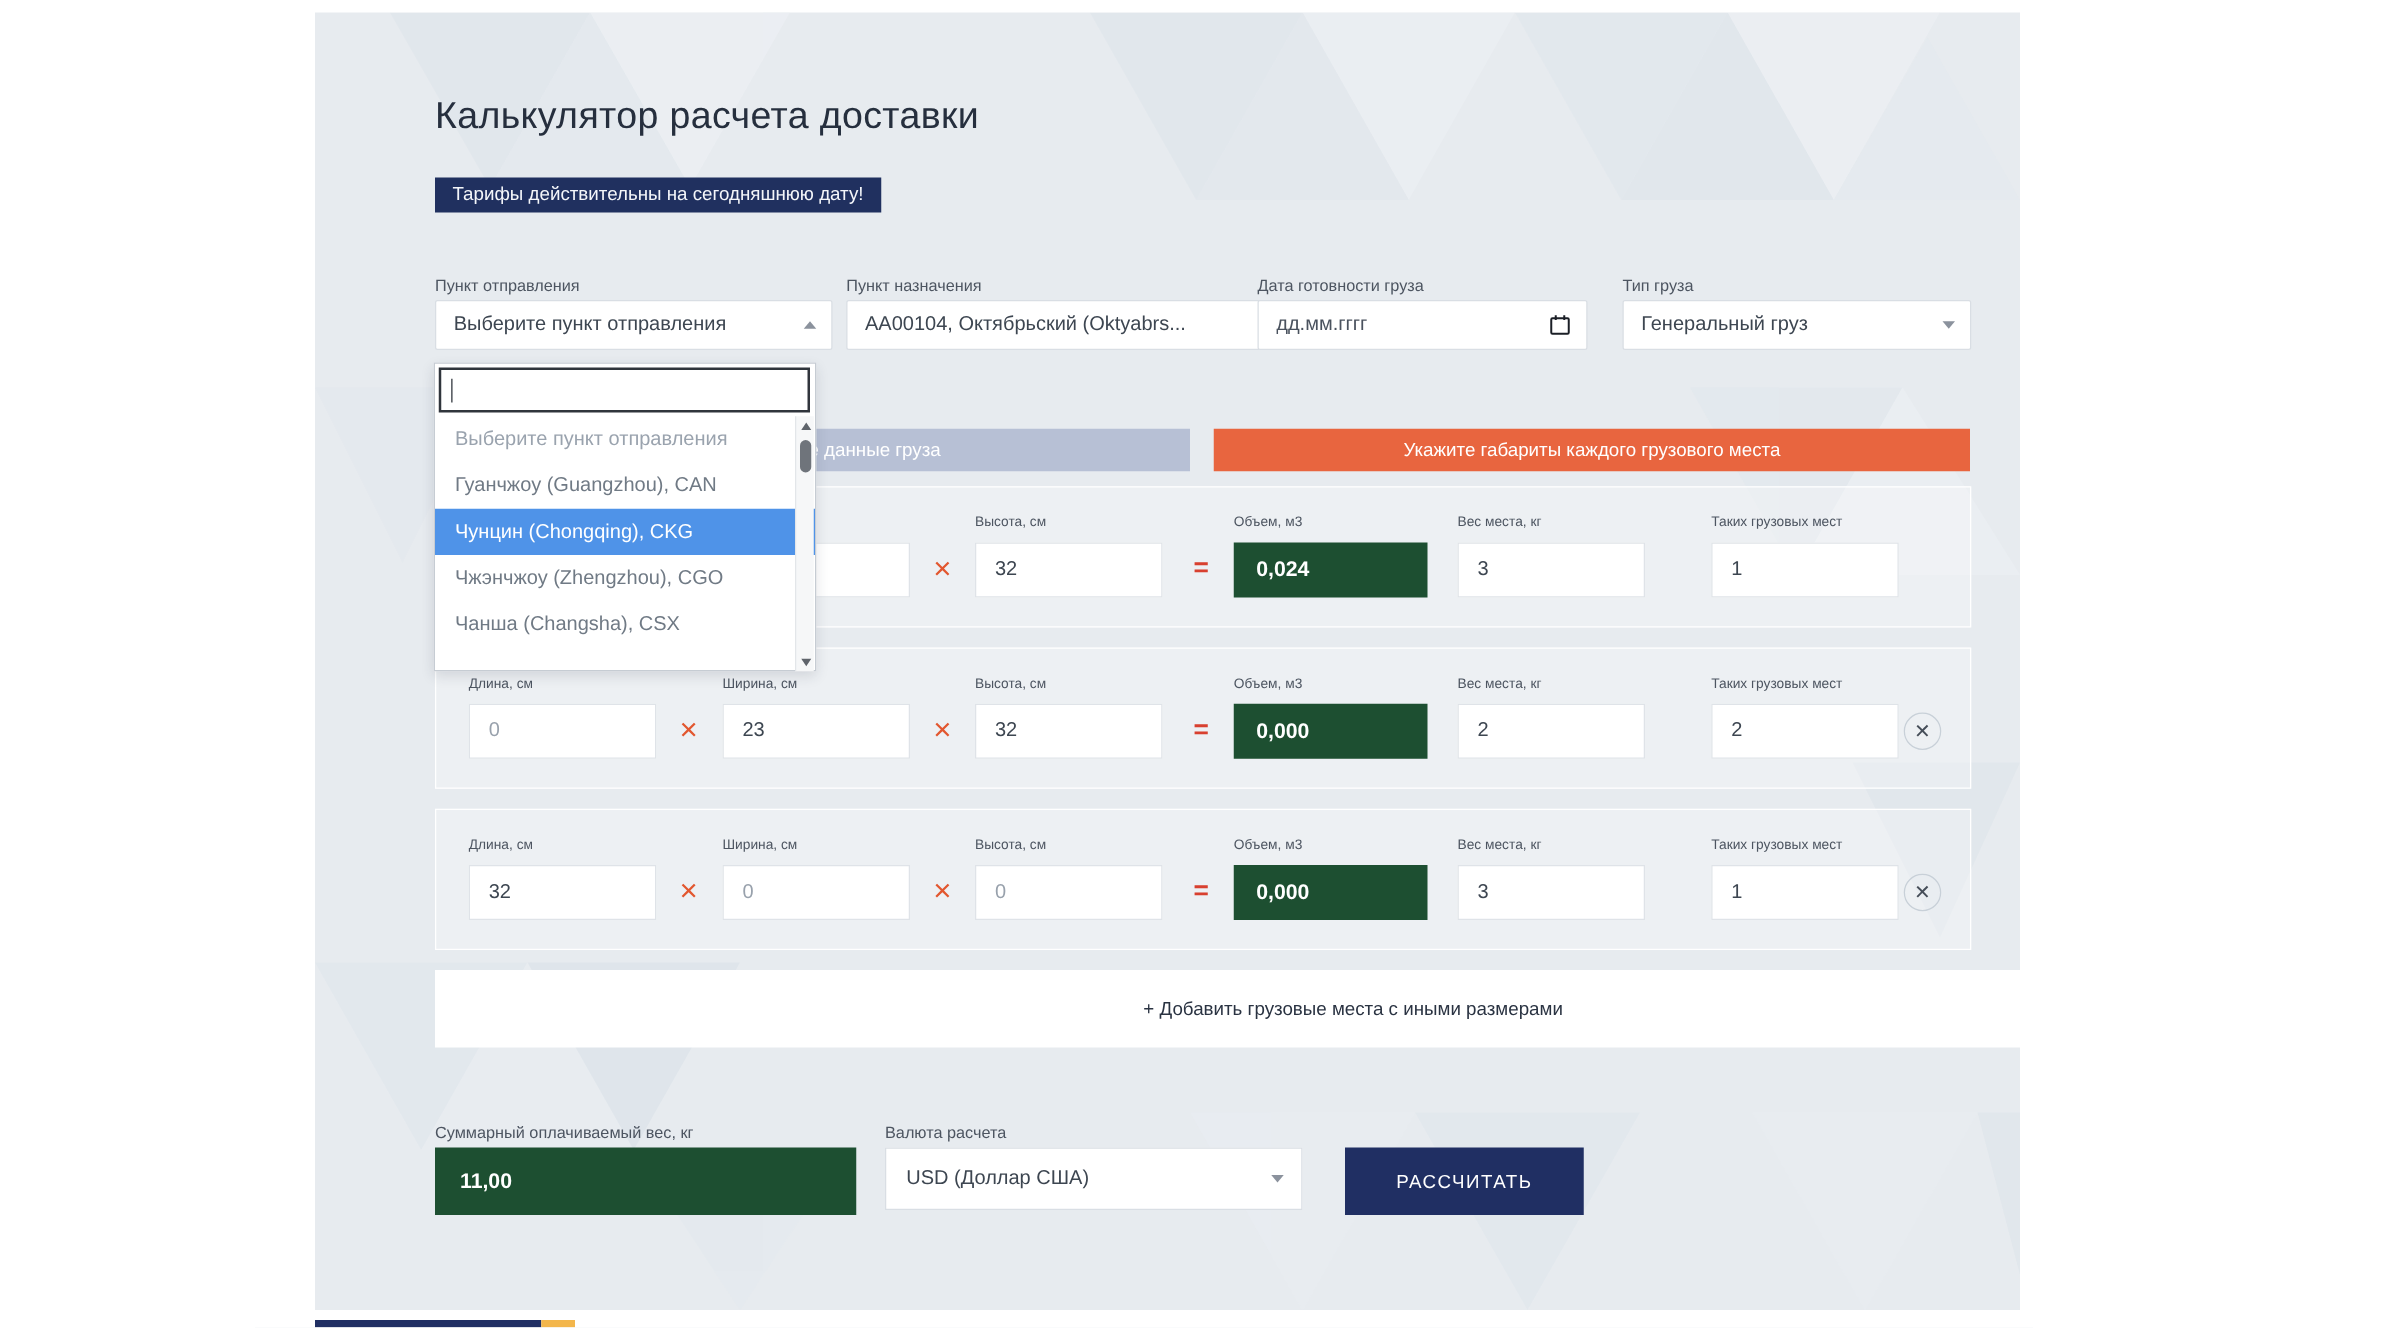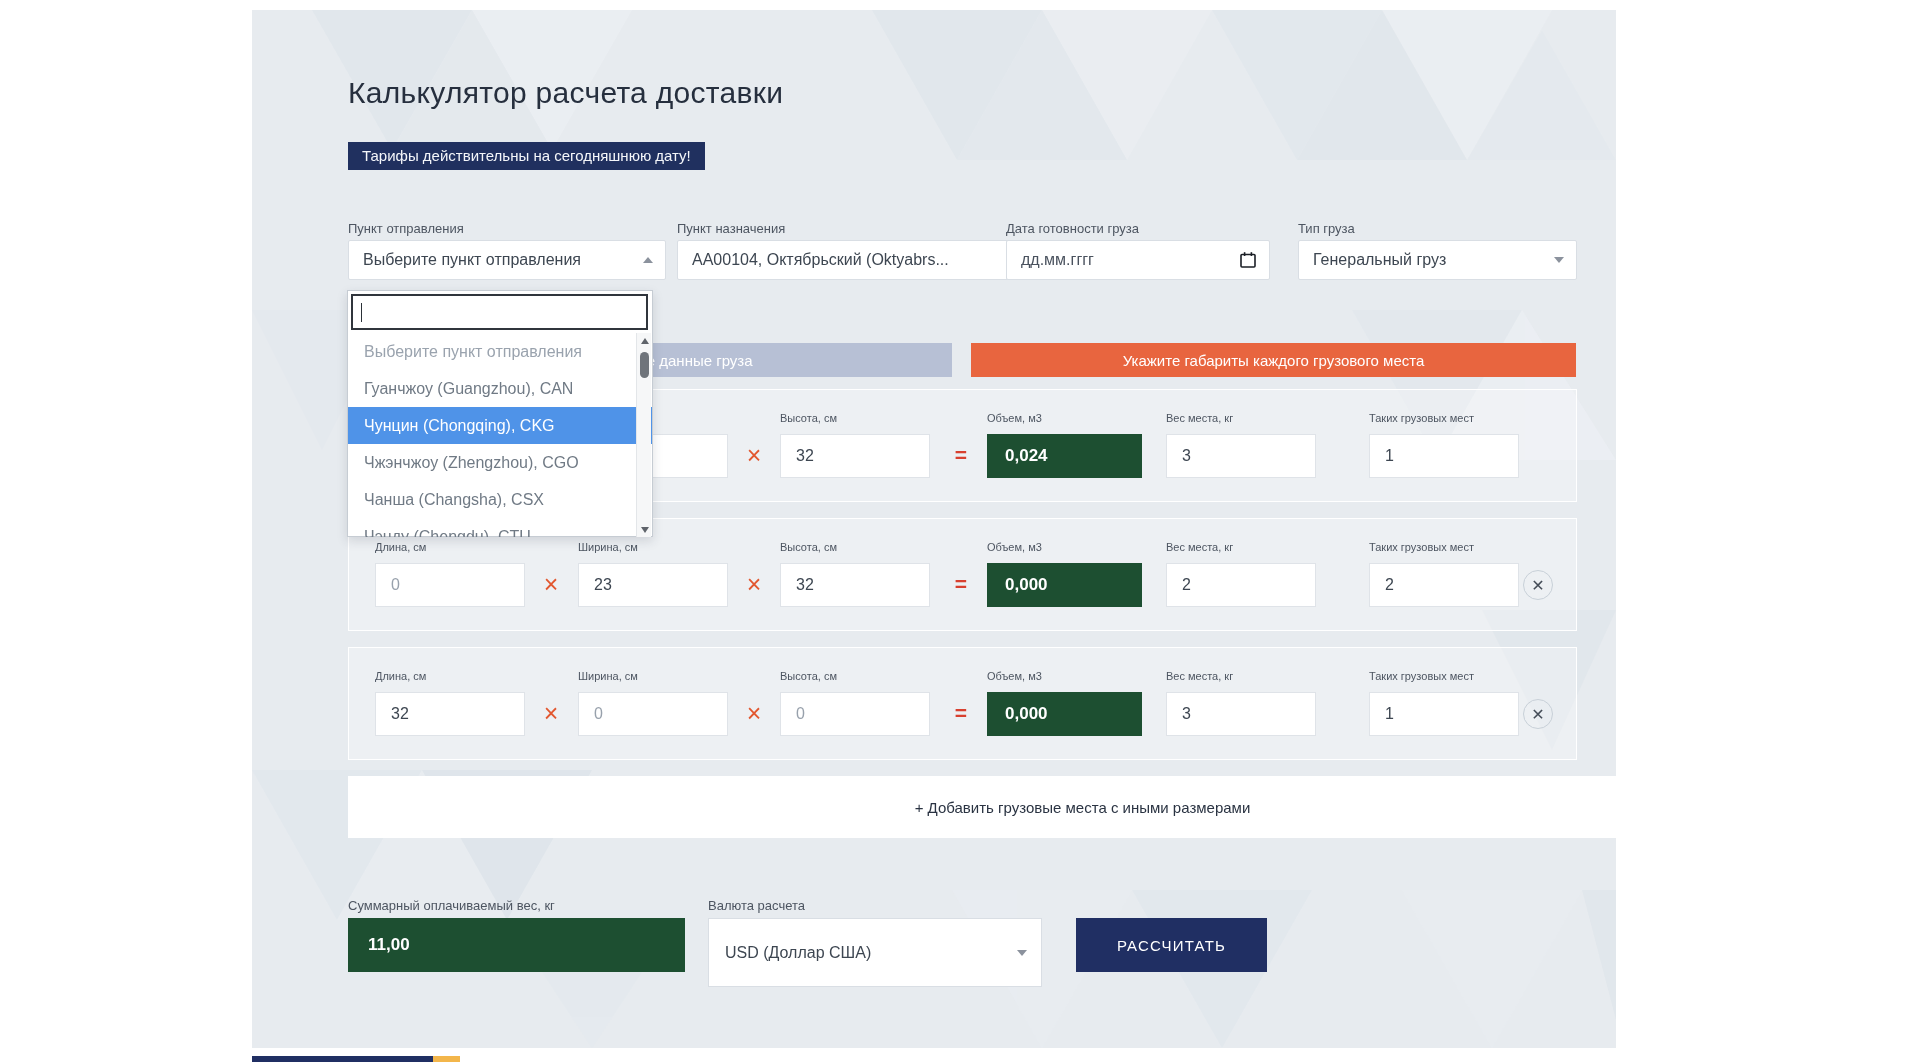--- a/index.html
+++ b/index.html
@@ -49,21 +49,21 @@
        padding-left:18px;font-size:17px;font-weight:700;color:#ffffff;}
   .times{position:absolute;top:53px;font-size:25px;color:#e2572f;transform:translateX(-50%);line-height:1;}
   .equals{position:absolute;top:54px;font-size:21px;font-weight:700;color:#d8402f;transform:translateX(-50%);line-height:1;}
   .remove-btn{position:absolute;top:51px;left:1174px;width:30px;height:30px;border:1px solid #c8d0d8;border-radius:50%;
               display:flex;align-items:center;justify-content:center;font-size:16px;color:#454d58;background:transparent;cursor:pointer;}
   .add-btn{position:absolute;left:348px;top:776px;width:1469px;height:62px;background:#ffffff;border:none;
            font-size:15px;color:#2a3342;font-family:inherit;cursor:pointer;}
   
   .total-box{position:absolute;left:348px;top:918px;width:337px;height:54px;background:#1d4f31;display:flex;
              align-items:center;padding-left:20px;font-size:17px;font-weight:700;color:#ffffff;}
-  .currency-box{position:absolute;left:708px;top:918px;width:334px;height:69px;background:#ffffff;
+  .currency-box{position:absolute;left:708px;top:918px;width:334px;height:50px;background:#ffffff;
                 border:1px solid #d9dee4;display:flex;align-items:center;padding:0 14px 0 16px;font-size:16px;color:#3d4651;}
   .calc-btn{position:absolute;left:1076px;top:918px;width:191px;height:54px;background:#202f63;border:none;
             color:#ffffff;font-size:15px;letter-spacing:1.2px;font-family:inherit;cursor:pointer;}
   .sliver{position:absolute;height:6px;top:1056px;}
 </style>
 </head>
 <body>
 
 <div id="app">
   <div class="panel">
@@ -240,21 +240,20 @@
     <div class="dd-search">
       <span class="caret"></span>
       <span></span>
     </div>
     <div class="dd-list">
       <div class="dd-item ph">Выберите пункт отправления</div>
       <div class="dd-item">Гуанчжоу (Guangzhou), CAN</div>
       <div class="dd-item hl">Чунцин (Chongqing), CKG</div>
       <div class="dd-item">Чжэнчжоу (Zhengzhou), CGO</div>
       <div class="dd-item">Чанша (Changsha), CSX</div>
-      <div class="dd-item">Чэнду (Chengdu), CTU</div>
     </div>
     <div class="scrollbar">
       <div class="sb-arrow" style="top:0">
           <span class="tri-up"></span>
         </div>
       <div class="sb-thumb"></div>
       <div class="sb-arrow" style="bottom:0">
           <span class="tri-down"></span>
         </div>
     </div>

